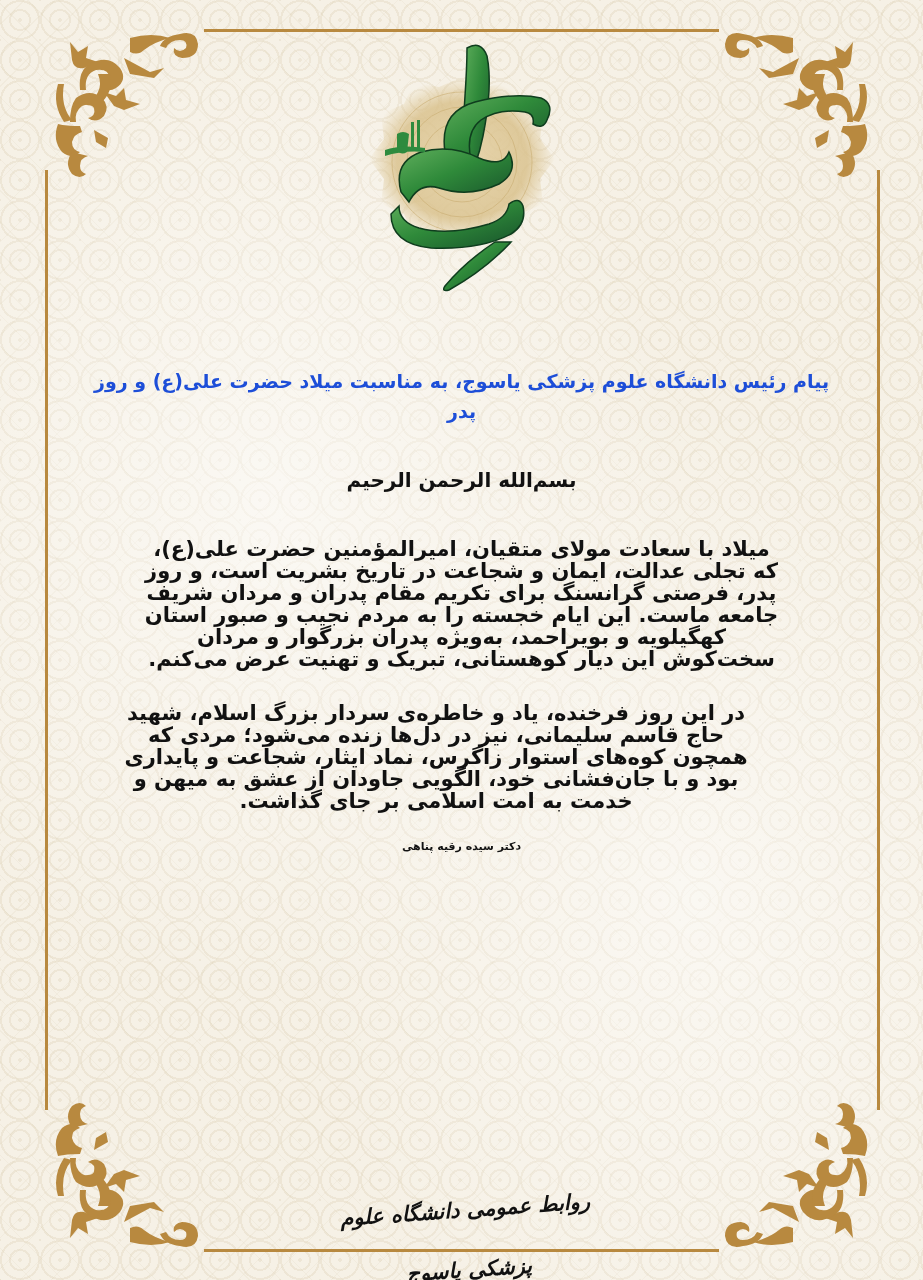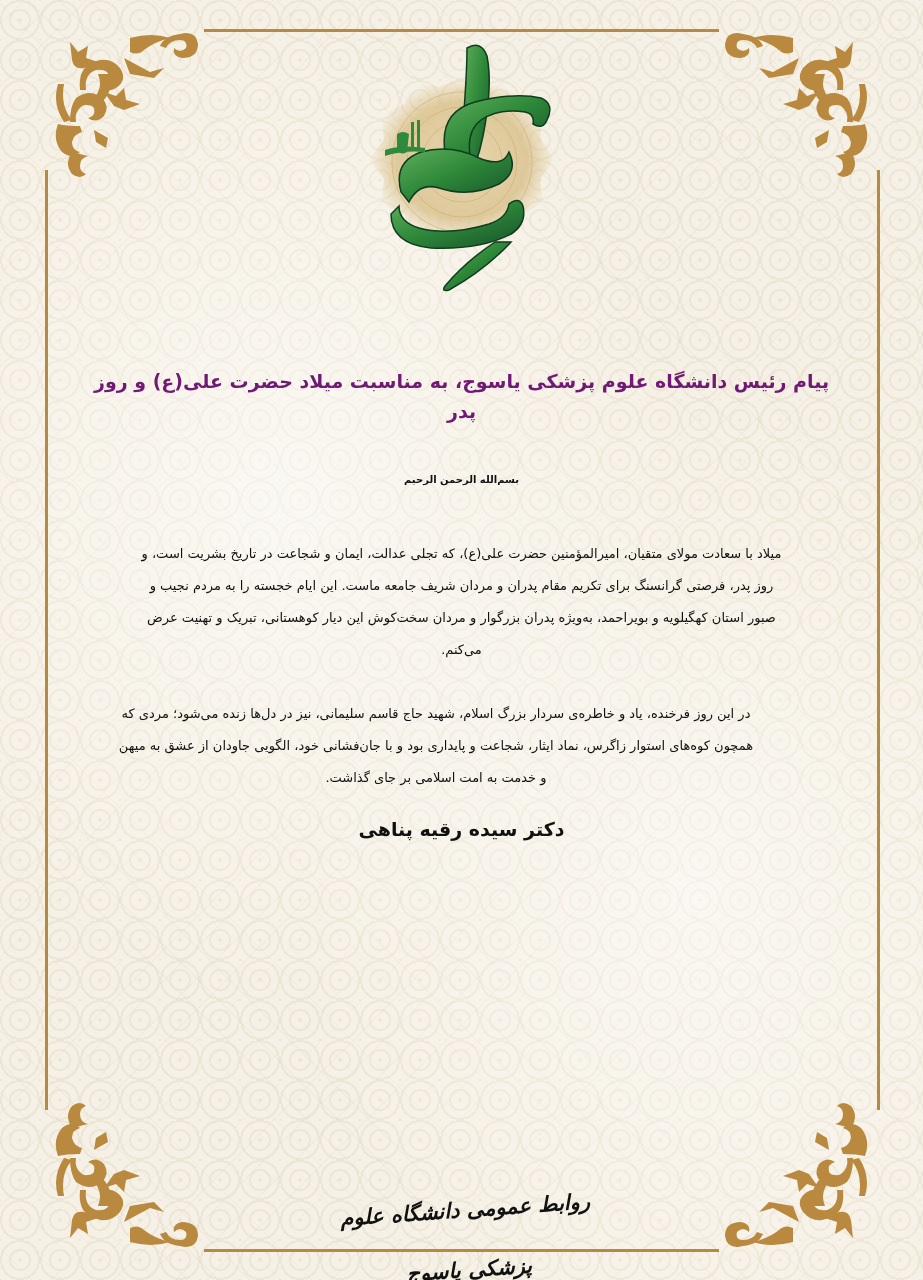--- a/index.html
+++ b/index.html
@@ -58,44 +58,44 @@
       top: 366px;
       text-align: center;
       direction: rtl;
     }
     .title {
       font-family: "DejaVu Sans", sans-serif;
       font-weight: bold;
       font-size: 19px;
       line-height: 30px;
       margin: 0;
-      color: #701a75;
+      color: #1d4ed8;
       letter-spacing: -0.3px;
     }
     .basmala {
       font-weight: bold;
-      font-size: 10px;
+      font-size: 20px;
       line-height: 24px;
       margin: 42px 0 0 0;
     }
     .para {
-      font-weight: normal;
-      font-size: 13px;
-      line-height: 32px;
+      font-weight: bold;
+      font-size: 21px;
+      line-height: 22px;
       margin: 0 auto;
       max-width: 640px;
       letter-spacing: -0.2px;
     }
     .para-1 { margin-top: 46px; }
     .para-2 { margin-top: 32px; margin-left: 36px; }
     .para-3 { margin-top: 32px; }
     .signature {
       margin-top: 20px;
       font-weight: bold;
-      font-size: 19px;
+      font-size: 11px;
       line-height: 30px;
     }
     .sig-name, .sig-role { display: block; }
     .calligraphy {
       position: absolute;
       left: 330px;
       top: 1180px;
       width: 270px;
       height: 60px;
       text-align: center;

